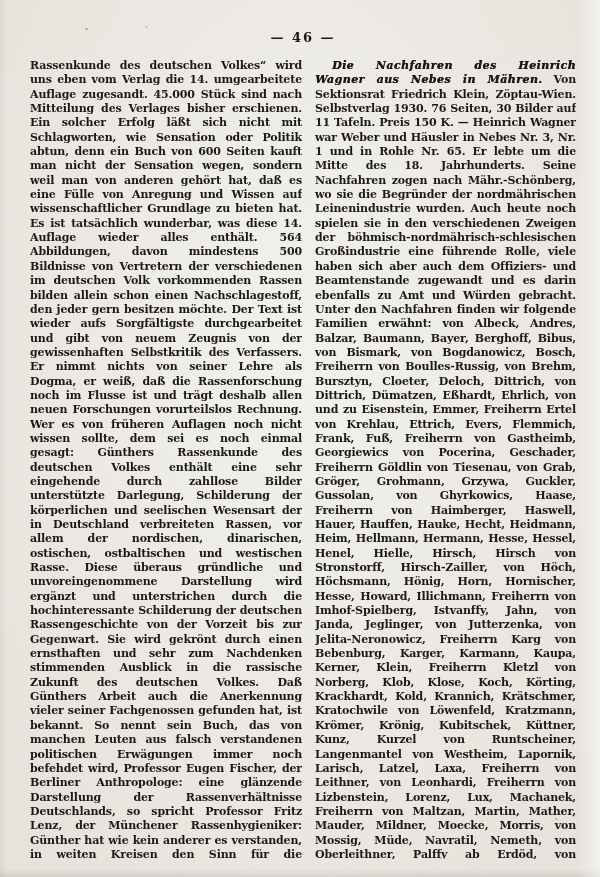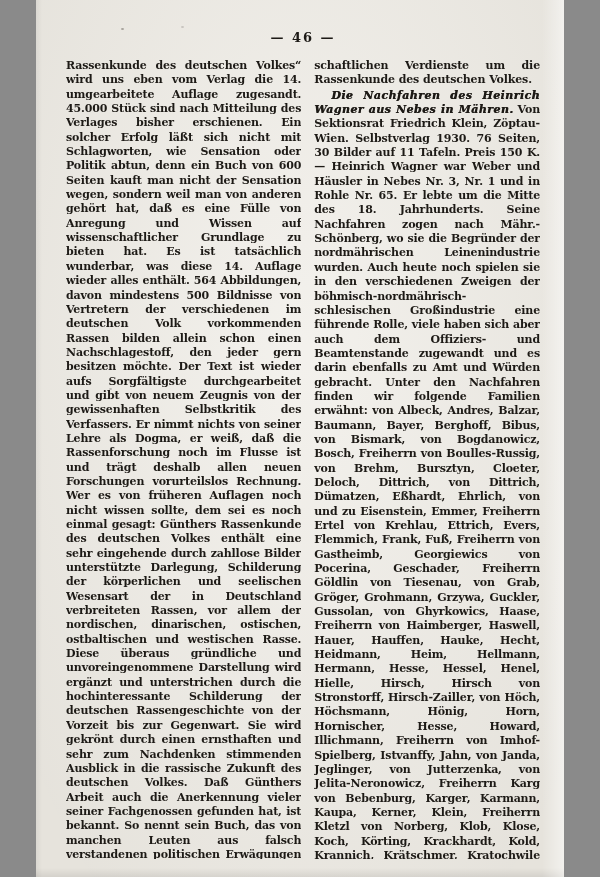--- a/index.html
+++ b/index.html
@@ -1,18 +1,18 @@
 <!DOCTYPE html>
 <html><head>
 <meta charset="utf-8">
 <style>
   html,body{margin:0;padding:0;background:#8a8a8a;}
   .page{
     position:relative;
-    width:528px;height:877px;
+    width:600px;height:877px;
     margin:0 auto;
     background:#edeae3;
     background-image:
       linear-gradient(90deg, rgba(0,0,0,0.05) 0, rgba(0,0,0,0) 6px),
       linear-gradient(270deg, rgba(255,255,255,0.5) 0, rgba(0,0,0,0) 22px),
       linear-gradient(0deg, rgba(0,0,0,0.08) 0, rgba(0,0,0,0) 9px),
       radial-gradient(ellipse at 50% 40%, rgba(255,255,255,0.35), rgba(0,0,0,0.03) 90%);
     box-sizing:border-box;
     padding:26px 24px 0 30px;
     overflow:hidden;
@@ -56,20 +56,19 @@
 
   <div class="page-number">— 46 —</div>
 
   <div class="columns">
 
     <div class="column left">
       <p class="para">Rassenkunde des deutschen Volkes“ wird uns eben vom Verlag die 14. umgearbeitete Auflage zugesandt. 45.000 Stück sind nach Mitteilung des Verlages bisher erschienen. Ein solcher Erfolg läßt sich nicht mit Schlagworten, wie Sensation oder Politik abtun, denn ein Buch von 600 Seiten kauft man nicht der Sensation wegen, sondern weil man von anderen gehört hat, daß es eine Fülle von Anregung und Wissen auf wissenschaftlicher Grundlage zu bieten hat. Es ist tatsächlich wunderbar, was diese 14. Auflage wieder alles enthält. 564 Abbildungen, davon mindestens 500 Bildnisse von Vertretern der verschiedenen im deutschen Volk vorkommenden Rassen bilden allein schon einen Nachschlagestoff, den jeder gern besitzen möchte. Der Text ist wieder aufs Sorgfältigste durchgearbeitet und gibt von neuem Zeugnis von der gewissenhaften Selbstkritik des Verfassers. Er nimmt nichts von seiner Lehre als Dogma, er weiß, daß die Rassenforschung noch im Flusse ist und trägt deshalb allen neuen Forschungen vorurteilslos Rechnung. Wer es von früheren Auflagen noch nicht wissen sollte, dem sei es noch einmal gesagt: Günthers Rassenkunde des deutschen Volkes enthält eine sehr eingehende durch zahllose Bilder unterstützte Darlegung, Schilderung der körperlichen und seelischen Wesensart der in Deutschland verbreiteten Rassen, vor allem der nordischen, dinarischen, ostischen, ostbaltischen und westischen Rasse. Diese überaus gründliche und unvoreingenommene Darstellung wird ergänzt und unterstrichen durch die hochinteressante Schilderung der deutschen Rassengeschichte von der Vorzeit bis zur Gegenwart. Sie wird gekrönt durch einen ernsthaften und sehr zum Nachdenken stimmenden Ausblick in die rassische Zukunft des deutschen Volkes. Daß Günthers Arbeit auch die Anerkennung vieler seiner Fachgenossen gefunden hat, ist bekannt. So nennt sein Buch, das von manchen Leuten aus falsch verstandenen politischen Erwägungen immer noch befehdet wird, Professor Eugen Fischer, der Berliner Anthropologe: eine glänzende Darstellung der Rassenverhältnisse Deutschlands, so spricht Professor Fritz Lenz, der Münchener Rassenhygieniker: Günther hat wie kein anderer es verstanden, in weiten Kreisen den Sinn für die Bedeutung der Rasse zu wecken; und auch der Verbreitung der Einsicht in die Notwendigkeit der Rassenhygiene ist seine Wirksamkeit sehr förderlich gewesen. — So ist auch Günthers Berufung auf den neu geschaffenen Lehrstuhl für Sozialanthropologie in Jena kein politischer Akt, sondern eine Anerkennung seiner wissen-</p>
     </div>
 
     <div class="column right">
-      <p class="para">schaftlichen Verdienste um die Rassenkunde des deutschen Volkes.</p>
       <p class="para indent">
         <strong class="review-title">Die Nachfahren des Heinrich Wagner aus Nebes in Mähren.</strong><span> Von Sektionsrat Friedrich Klein, Zöptau-Wien. Selbstverlag 1930. 76 Seiten, 30 Bilder auf 11 Tafeln. Preis 150 K. — Heinrich Wagner war Weber und Häusler in Nebes Nr. 3, Nr. 1 und in Rohle Nr. 65. Er lebte um die Mitte des 18. Jahrhunderts. Seine Nachfahren zogen nach Mähr.-Schönberg, wo sie die Begründer der nordmährischen Leinenindustrie wurden. Auch heute noch spielen sie in den verschiedenen Zweigen der böhmisch-nordmährisch-schlesischen Großindustrie eine führende Rolle, viele haben sich aber auch dem Offiziers- und Beamtenstande zugewandt und es darin ebenfalls zu Amt und Würden gebracht. Unter den Nachfahren finden wir folgende Familien erwähnt: von Albeck, Andres, Balzar, Baumann, Bayer, Berghoff, Bibus, von Bismark, von Bogdanowicz, Bosch, Freiherrn von Boulles-Russig, von Brehm, Bursztyn, Cloeter, Deloch, Dittrich, von Dittrich, Dümatzen, Eßhardt, Ehrlich, von und zu Eisenstein, Emmer, Freiherrn Ertel von Krehlau, Ettrich, Evers, Flemmich, Frank, Fuß, Freiherrn von Gastheimb, Georgiewics von Pocerina, Geschader, Freiherrn Göldlin von Tiesenau, von Grab, Gröger, Grohmann, Grzywa, Guckler, Gussolan, von Ghyrkowics, Haase, Freiherrn von Haimberger, Haswell, Hauer, Hauffen, Hauke, Hecht, Heidmann, Heim, Hellmann, Hermann, Hesse, Hessel, Henel, Hielle, Hirsch, Hirsch von Stronstorff, Hirsch-Zailler, von Höch, Höchsmann, Hönig, Horn, Hornischer, Hesse, Howard, Illichmann, Freiherrn von Imhof-Spielberg, Istvanffy, Jahn, von Janda, Jeglinger, von Jutterzenka, von Jelita-Neronowicz, Freiherrn Karg von Bebenburg, Karger, Karmann, Kaupa, Kerner, Klein, Freiherrn Kletzl von Norberg, Klob, Klose, Koch, Körting, Krackhardt, Kold, Krannich, Krätschmer, Kratochwile von Löwenfeld, Kratzmann, Krömer, Krönig, Kubitschek, Küttner, Kunz, Kurzel von Runtscheiner, Langenmantel von Westheim, Lapornik, Larisch, Latzel, Laxa, Freiherrn von Leithner, von Leonhardi, Freiherrn von Lizbenstein, Lorenz, Lux, Machanek, Freiherrn von Maltzan, Martin, Mather, Mauder, Mildner, Moecke, Morris, von Mossig, Müde, Navratil, Nemeth, von Oberleithner, Palffy ab Erdöd, von Paumgartten, Panowsky, von Partyka, Pfeifer, Pfersmann von Eichthal, Piatkiewicz, Piette de Rivage, Pleninger, von Polko, Polzer, Pompejus, Poppowics von Donauthal, Porsche, Pospiech, Bramberger, Radler, Rahmann, Regnier, Reichl, Freiherrn</span>
       </p>
     </div>
 
   </div>
 </div>
 
 </body></html>

